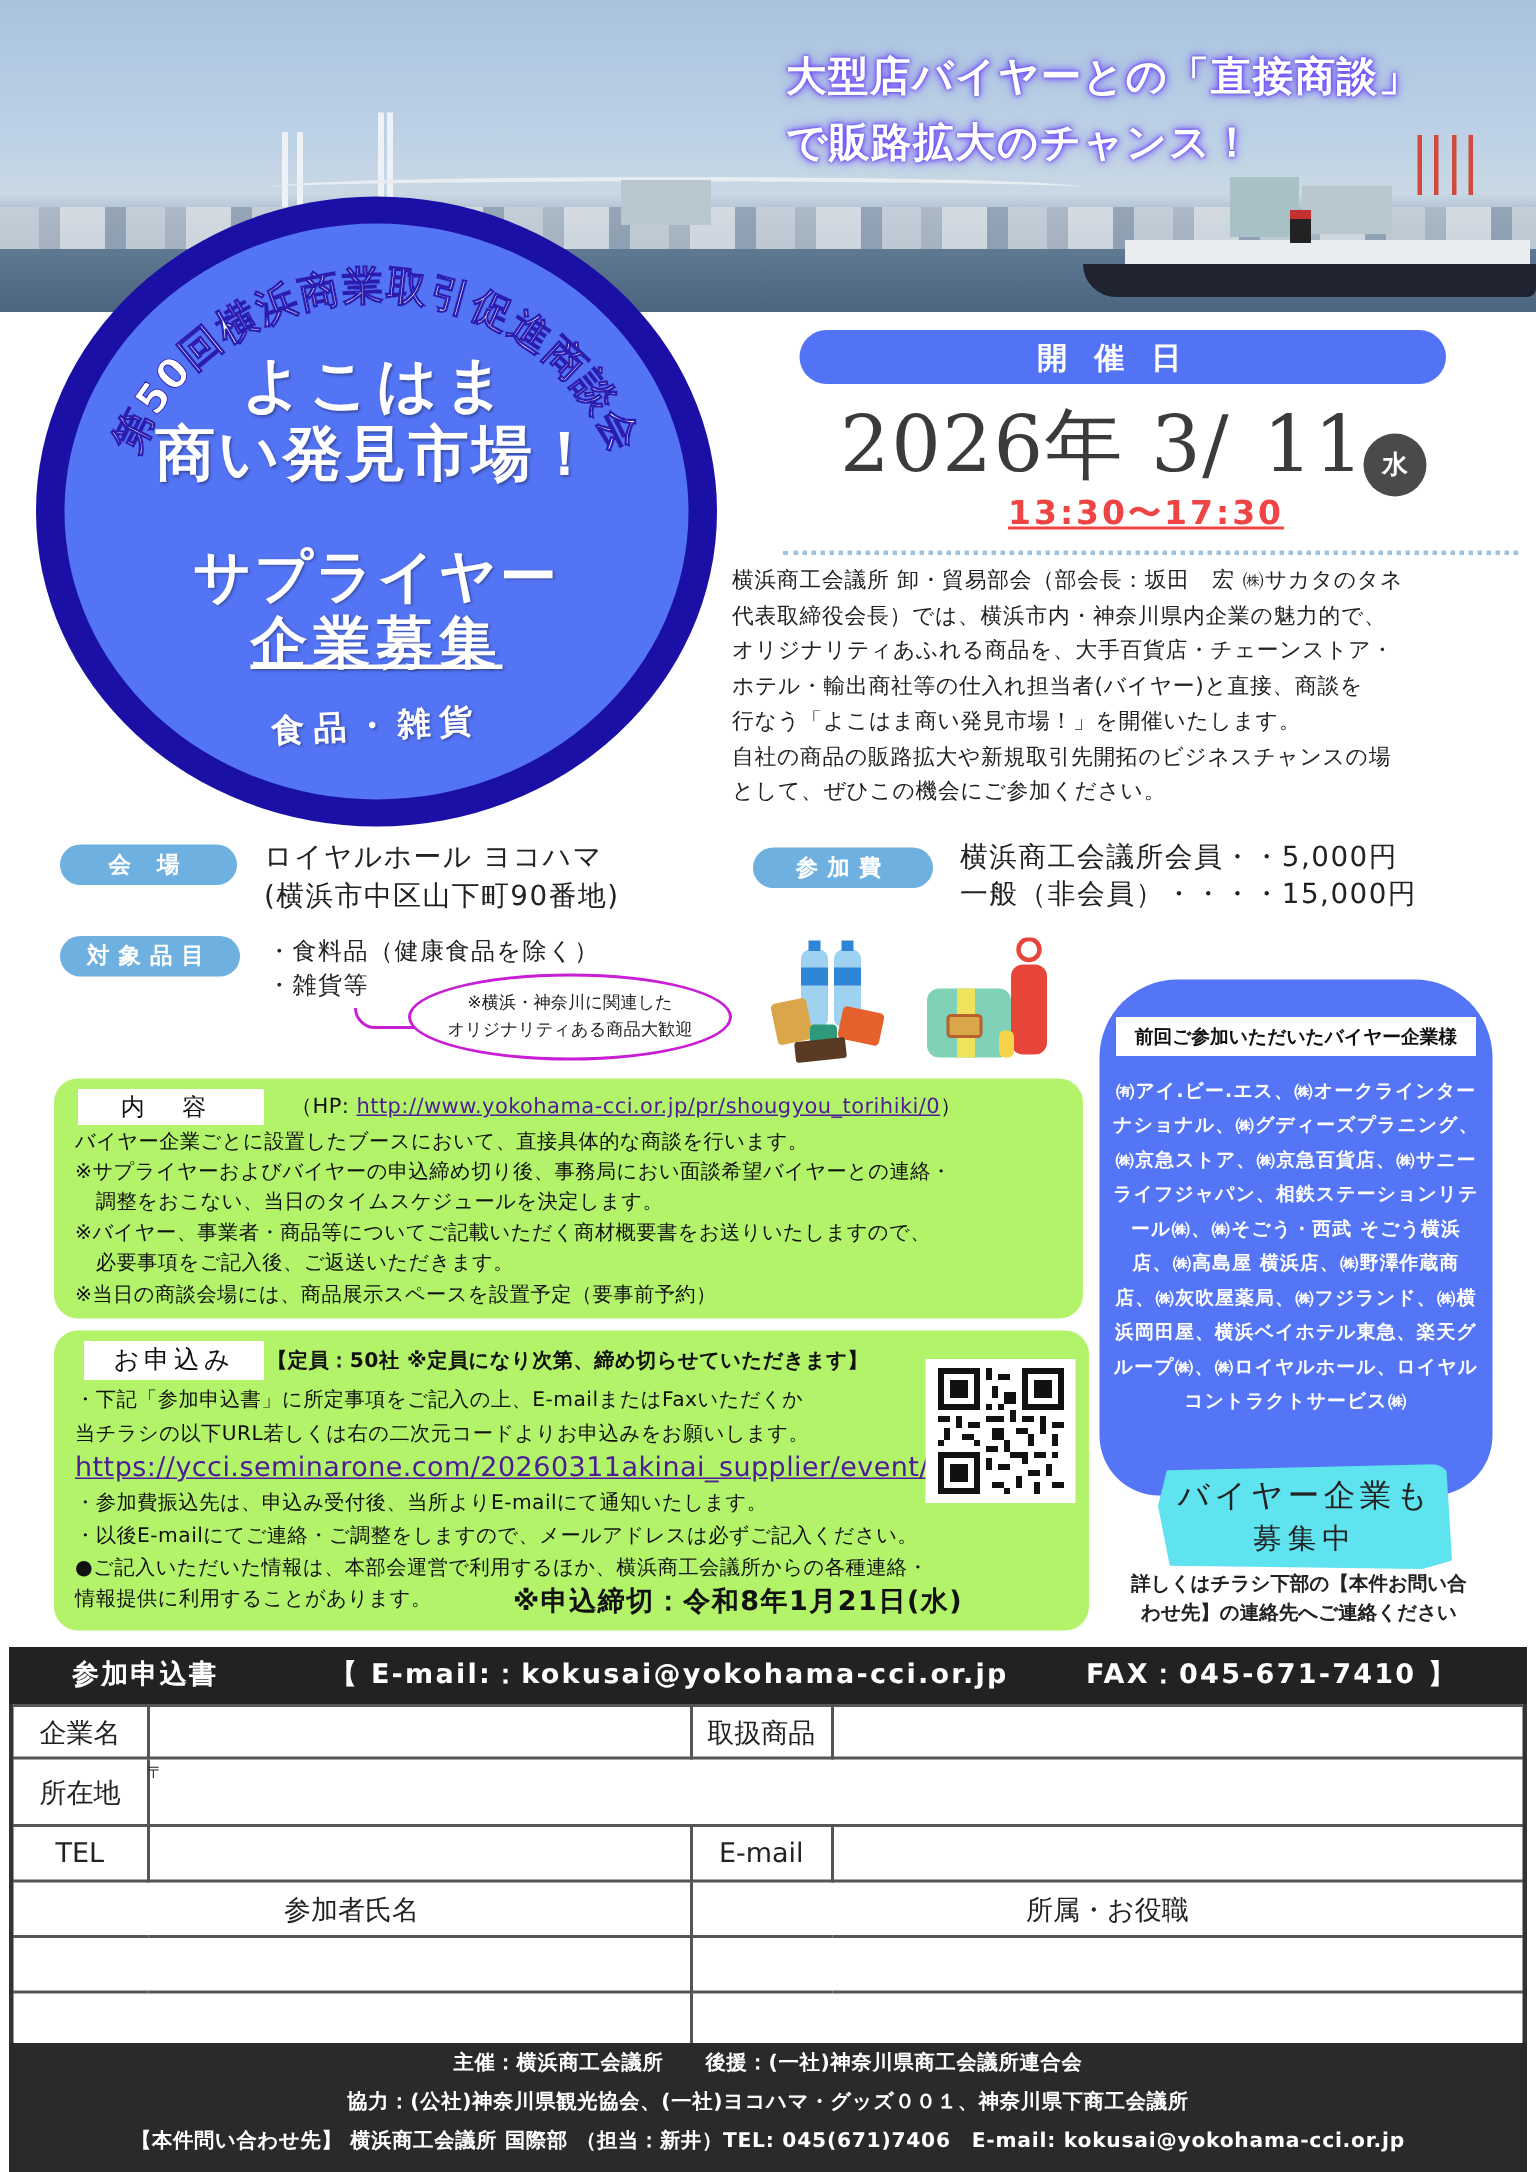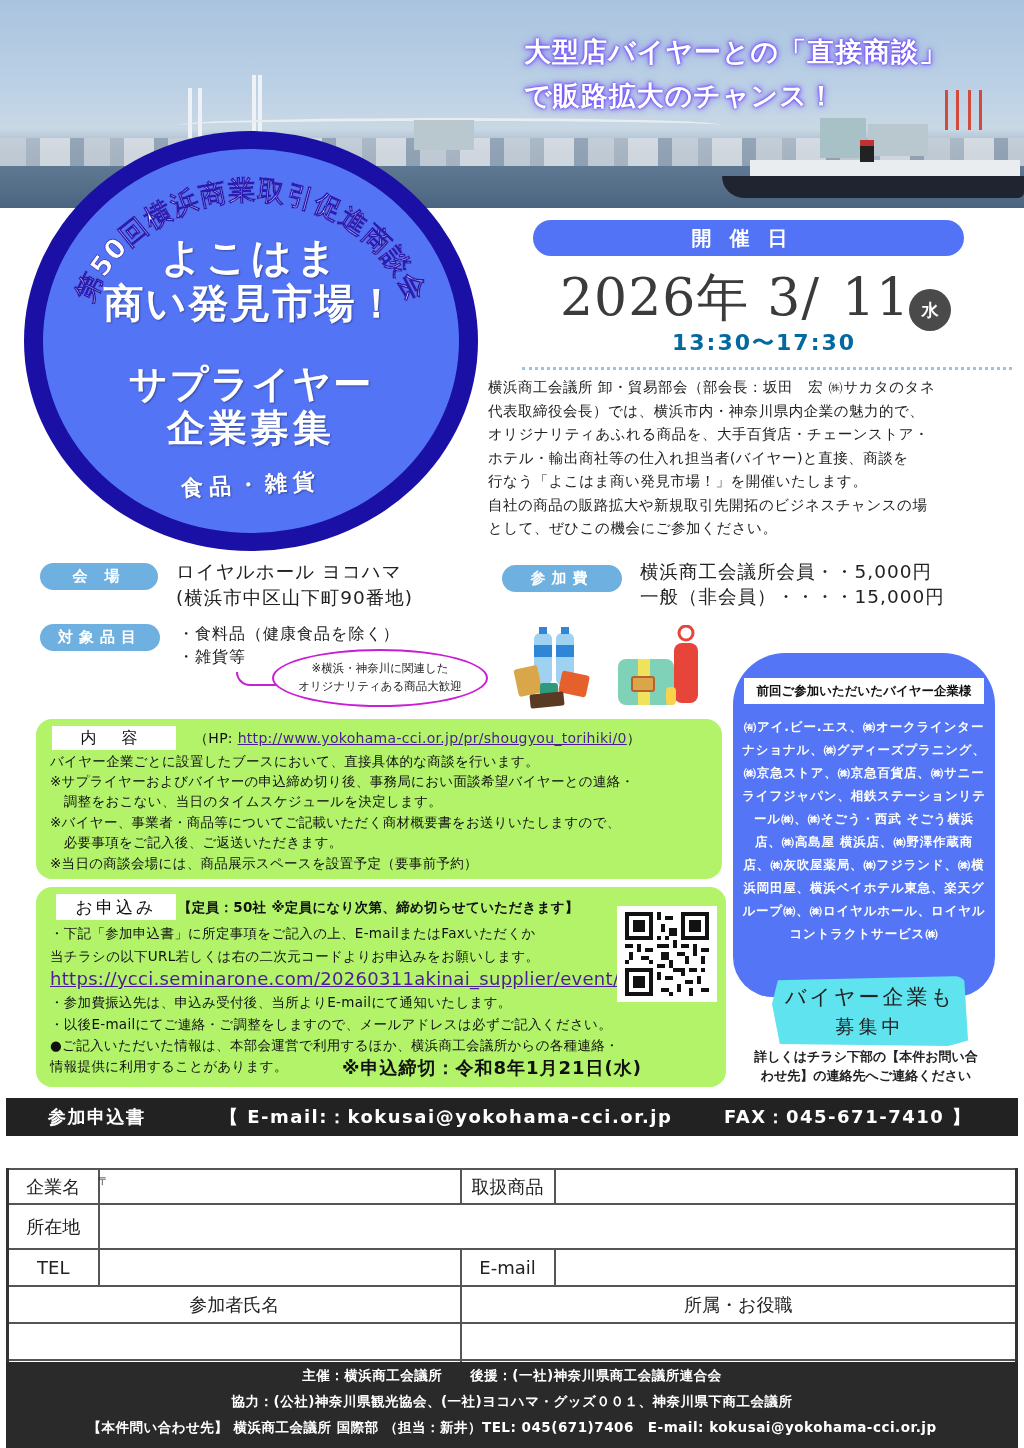--- a/index.html
+++ b/index.html
@@ -48,42 +48,42 @@
   .circle-arc {
     position: absolute; left: 0; top: 0; width: 454px; height: 420px; z-index: 4; pointer-events: none;
   }
   .circle-title {
     position: absolute; left: 0; width: 454px; text-align: center; color: #fff;
     font-weight: bold; text-shadow: 1px 1px 2px rgba(0,0,0,.35); z-index: 4;
   }
   .ct-1 { top: 104px; font-size: 40px; line-height: 44px; letter-spacing: 4px; }
   .ct-2 { top: 150px; font-size: 40px; line-height: 44px; letter-spacing: 2px; }
   .ct-3 { top: 232px; font-size: 38px; line-height: 42px; letter-spacing: 2px; }
-  .ct-4 { top: 276px; font-size: 38px; line-height: 42px; letter-spacing: 4px; }
+  .ct-4 { top: 276px; font-size: 38px; line-height: 42px; letter-spacing: 4px; text-decoration: underline; }
   .ct-5 { top: 340px; font-size: 22px; line-height: 28px; letter-spacing: 6px; transform: rotate(-3deg); }
 
   
   .pill-date {
     position: absolute; left: 533px; top: 220px; width: 431px; height: 36px;
     border-radius: 18px; background: #5273f6; color: #fff; text-align: center;
     font-size: 20px; line-height: 36px; letter-spacing: 18px; font-weight: bold;
   }
   .date-main {
     position: absolute; left: 560px; top: 262px; font-family: "DejaVu Serif", serif;
     font-size: 52px; line-height: 70px; color: #3b3b3b; letter-spacing: 1px;
   }
   .date-main .md { margin-left: 18px; }
   .date-main .day { margin-left: 22px; }
   .dow-badge {
     position: absolute; left: 909px; top: 289px; width: 42px; height: 42px; border-radius: 50%;
     background: #4a4a4a; color: #fff; font-size: 17px; line-height: 42px; text-align: center; font-weight: bold;
   }
   .time-range {
-    position: absolute; left: 672px; top: 328px; font-size: 22px; line-height: 30px; color: #0369a1;
-    letter-spacing: 2px; font-weight: bold;
+    position: absolute; left: 672px; top: 328px; font-size: 22px; line-height: 30px; color: #ef4444;
+    letter-spacing: 2px; font-weight: bold; text-decoration: underline;
   }
   .dotted-rule {
     position: absolute; left: 522px; top: 367px; width: 490px; border-top: 3px dotted #9fc3df;
   }
 
   .intro {
     position: absolute; left: 488px; top: 376px; width: 520px;
     font-size: 14.5px; line-height: 23.5px; color: #222; letter-spacing: .5px;
   }
 
@@ -149,21 +149,21 @@
   
   .form-head {
     position: absolute; left: 6px; top: 1098px; width: 1012px; height: 38px; background: #222;
     color: #fff; font-weight: bold; font-size: 18px; line-height: 38px; letter-spacing: 1.5px;
   }
   .form-head .t1 { position: absolute; left: 42px; }
   .form-head .t2 { position: absolute; left: 214px; }
   .form-head .t3 { position: absolute; left: 718px; }
 
   .form-table {
-    position: absolute; left: 6px; top: 1168px; width: 1012px; border-collapse: collapse;
+    position: absolute; left: 6px; top: 1136px; width: 1012px; border-collapse: collapse;
     border-left: 3px solid #333; border-right: 3px solid #333;
   }
   .form-table td { border: 2px solid #555; font-size: 18px; color: #222; vertical-align: middle; }
   .form-table .lbl { text-align: center; }
   .form-table input {
     width: 100%; height: 100%; border: none; outline: none; background: transparent;
     font-size: 16px; padding: 0 6px; font-family: "DejaVu Sans", sans-serif;
   }
   .zip-mark { position: absolute; left: 98px; top: 1174px; font-size: 11px; color: #222; }
 

